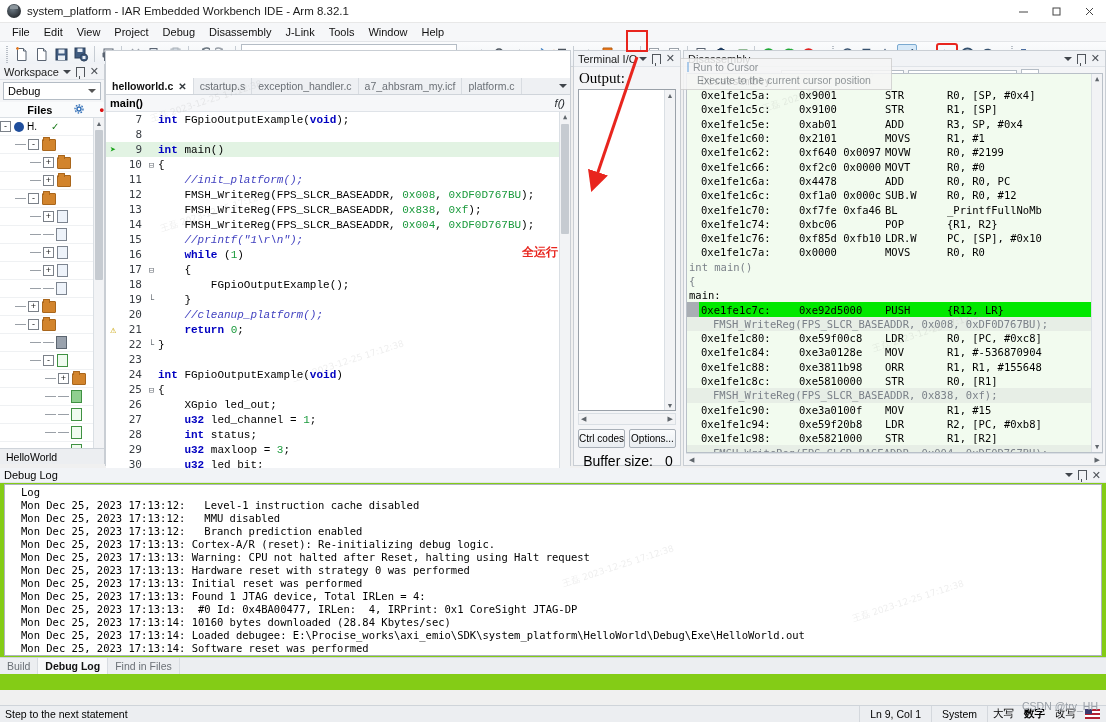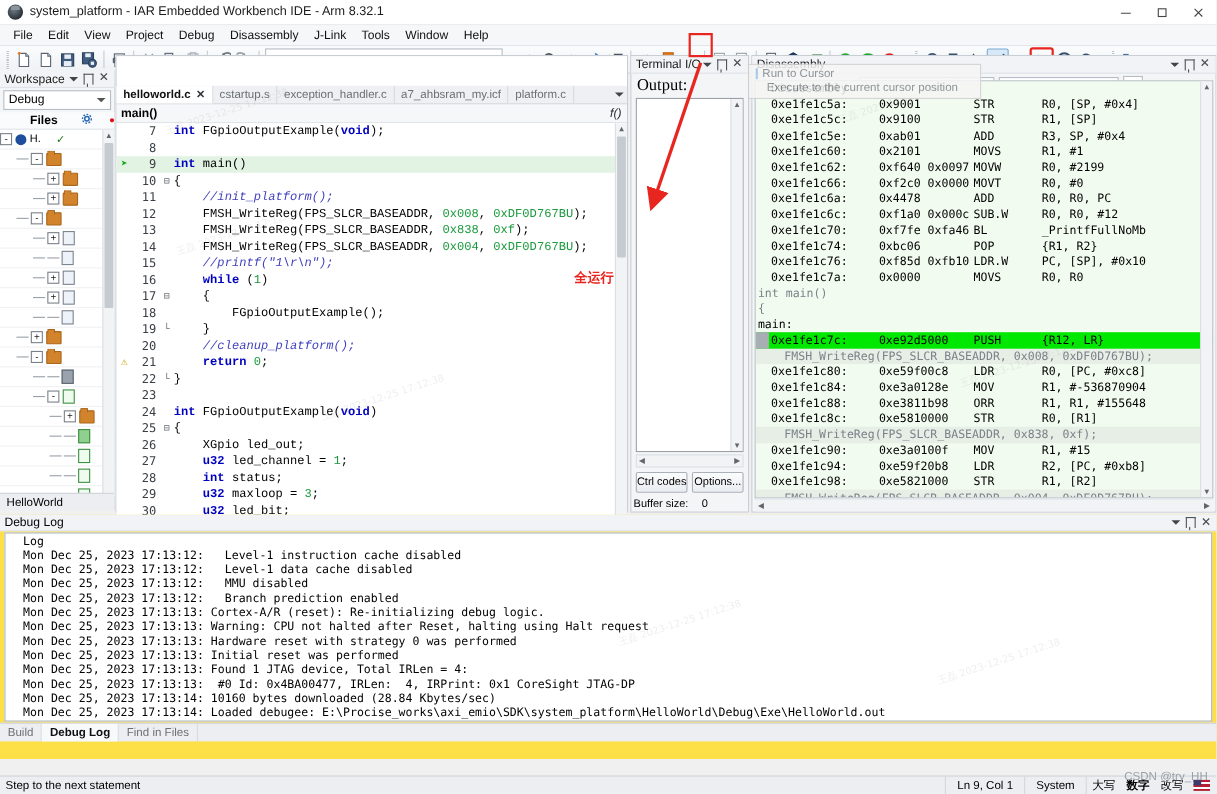--- a/index.html
+++ b/index.html
@@ -99,21 +99,21 @@
   .hsb .thumb{position:absolute;left:12px;width:160px;height:9px;background:#c6cbd1;border-radius:1px;}
 
   
   .termio{position:absolute;left:573px;top:50px;width:108px;height:416px;background:#f4f5f7;border:1px solid #c9ced4;box-sizing:border-box;}
   .tio-lbl{font-size:15px;padding:3px 0 2px 5px;font-family:Liberation Serif, serif;}
   .tio-box{margin:0 4px;height:320px;background:#fff;border:1px solid #9aa1a9;position:relative;}
   .tio-hsb{margin:2px 4px 0 4px;height:10px;background:#f2f3f5;border:1px solid #dadfe4;display:flex;align-items:center;justify-content:space-between;padding:0 2px;color:#60666c;font-size:7px;}
   .tio-btns{display:flex;gap:4px;padding:4px 4px 0 4px;}
   .tio-btn{flex:1;height:17px;background:linear-gradient(#fbfcfd,#e9edf1);border:1px solid #a9b0b8;border-radius:2px;
            display:flex;align-items:center;justify-content:center;font-size:10px;}
-  .tio-size{display:flex;font-size:10px;padding:5px 0 0 2px;}
+  .tio-size{display:flex;font-size:14px;padding:5px 0 0 2px;justify-content:center;}
 
   
   .disasm{position:absolute;left:683px;top:50px;width:423px;height:416px;background:#f4f5f7;border:1px solid #c9ced4;box-sizing:border-box;}
   .da-tools{height:19px;display:flex;align-items:center;gap:4px;padding:2px 3px 0 3px;font-size:10.5px;}
   .da-tools .lbl{white-space:nowrap;}
   .da-combo{height:16px;background:#fff;border:1px solid #b4bcc5;display:flex;align-items:center;padding-left:3px;font-size:10.5px;}
   .da-combo .caret{margin-left:auto;margin-right:3px;}
   .da-docbtn{width:16px;height:17px;border:1px solid #b4bcc5;background:#fff;display:flex;align-items:center;justify-content:center;}
   .da-body{position:absolute;left:2px;top:22px;right:2px;bottom:12px;background:#f2fbef;border:1px solid #b9c0c8;overflow:hidden;
            font-family:"DejaVu Sans Mono","Liberation Mono",monospace;font-size:10.5px;}
@@ -122,21 +122,21 @@
   .dline.src{color:#7b8189;background:#e7eee6;}
   .dline.pc{background:#00e800;color:#000;padding-left:14px;position:relative;}
   .dline.pc:before{content:"";position:absolute;left:0;top:0;bottom:0;width:12px;background:#a9aeb4;}
   .dline.ctx{color:#7b8189;}
   .da-addr{display:inline-block;width:98px;}
   .da-op{display:inline-block;width:86px;}
   .da-mn{display:inline-block;width:62px;}
   .da-hsb{position:absolute;left:2px;bottom:0;right:2px;height:11px;background:#f2f3f5;border-top:1px solid #dadfe4;display:flex;align-items:center;justify-content:space-between;padding:0 3px;color:#60666c;font-size:7px;}
 
   
-  .dbglog{position:absolute;left:0;top:468px;width:1106px;height:222px;background:#fde047;}
+  .dbglog{position:absolute;left:0;top:468px;width:1106px;height:222px;background:#84cc16;}
   .dl-hdr{height:14px;display:flex;align-items:center;background:#f1f3f6;font-size:11px;padding-left:4px;border-bottom:1px solid #dfe3e8;}
   .dl-body{position:absolute;left:4px;top:16px;right:4px;height:170px;background:#fff;border:1px solid #aeb5bd;overflow:hidden;
            font-family:"DejaVu Sans Mono","Liberation Mono",monospace;font-size:10.5px;}
   .dl-line{height:13px;white-space:pre;padding-left:16px;display:flex;align-items:center;}
   .dl-lead{position:absolute;left:4px;top:17px;width:11px;height:169px;background:#f2f3f5;border-right:1px solid #e3e6ea;}
   .dl-tabs{position:absolute;left:0;bottom:16px;height:16px;width:100%;background:#eceef1;border-top:1px solid #cfd4da;display:flex;align-items:stretch;}
   .dl-tab{display:flex;align-items:center;padding:0 7px;font-size:10.5px;color:#6b7076;border-right:1px solid #d8dce1;}
   .dl-tab.active{background:#f8f9fa;color:#111;font-weight:bold;}
 
   
@@ -795,21 +795,20 @@
         <span class="caret"></span>
         <span class="pin"></span>
         <span class="xglyph">✕</span>
       </span>
     </div>
     <div class="dl-lead"></div>
     <div class="dl-body">
       <div class="dl-line">Log</div>
       <div id="log-rows">
           <div class="dl-line">Mon Dec 25, 2023 17:13:12:   Level-1 instruction cache disabled</div>
-          <div class="dl-line">Mon Dec 25, 2023 17:13:12:   Level-1 data cache disabled</div>
           <div class="dl-line">Mon Dec 25, 2023 17:13:12:   MMU disabled</div>
           <div class="dl-line">Mon Dec 25, 2023 17:13:12:   Branch prediction enabled</div>
           <div class="dl-line">Mon Dec 25, 2023 17:13:13: Cortex-A/R (reset): Re-initializing debug logic.</div>
           <div class="dl-line">Mon Dec 25, 2023 17:13:13: Warning: CPU not halted after Reset, halting using Halt request</div>
           <div class="dl-line">Mon Dec 25, 2023 17:13:13: Hardware reset with strategy 0 was performed</div>
           <div class="dl-line">Mon Dec 25, 2023 17:13:13: Initial reset was performed</div>
           <div class="dl-line">Mon Dec 25, 2023 17:13:13: Found 1 JTAG device, Total IRLen = 4:</div>
           <div class="dl-line">Mon Dec 25, 2023 17:13:13:  #0 Id: 0x4BA00477, IRLen:  4, IRPrint: 0x1 CoreSight JTAG-DP</div>
           <div class="dl-line">Mon Dec 25, 2023 17:13:14: 10160 bytes downloaded (28.84 Kbytes/sec)</div>
           <div class="dl-line">Mon Dec 25, 2023 17:13:14: Loaded debugee: E:\Procise_works\axi_emio\SDK\system_platform\HelloWorld\Debug\Exe\HelloWorld.out</div>

